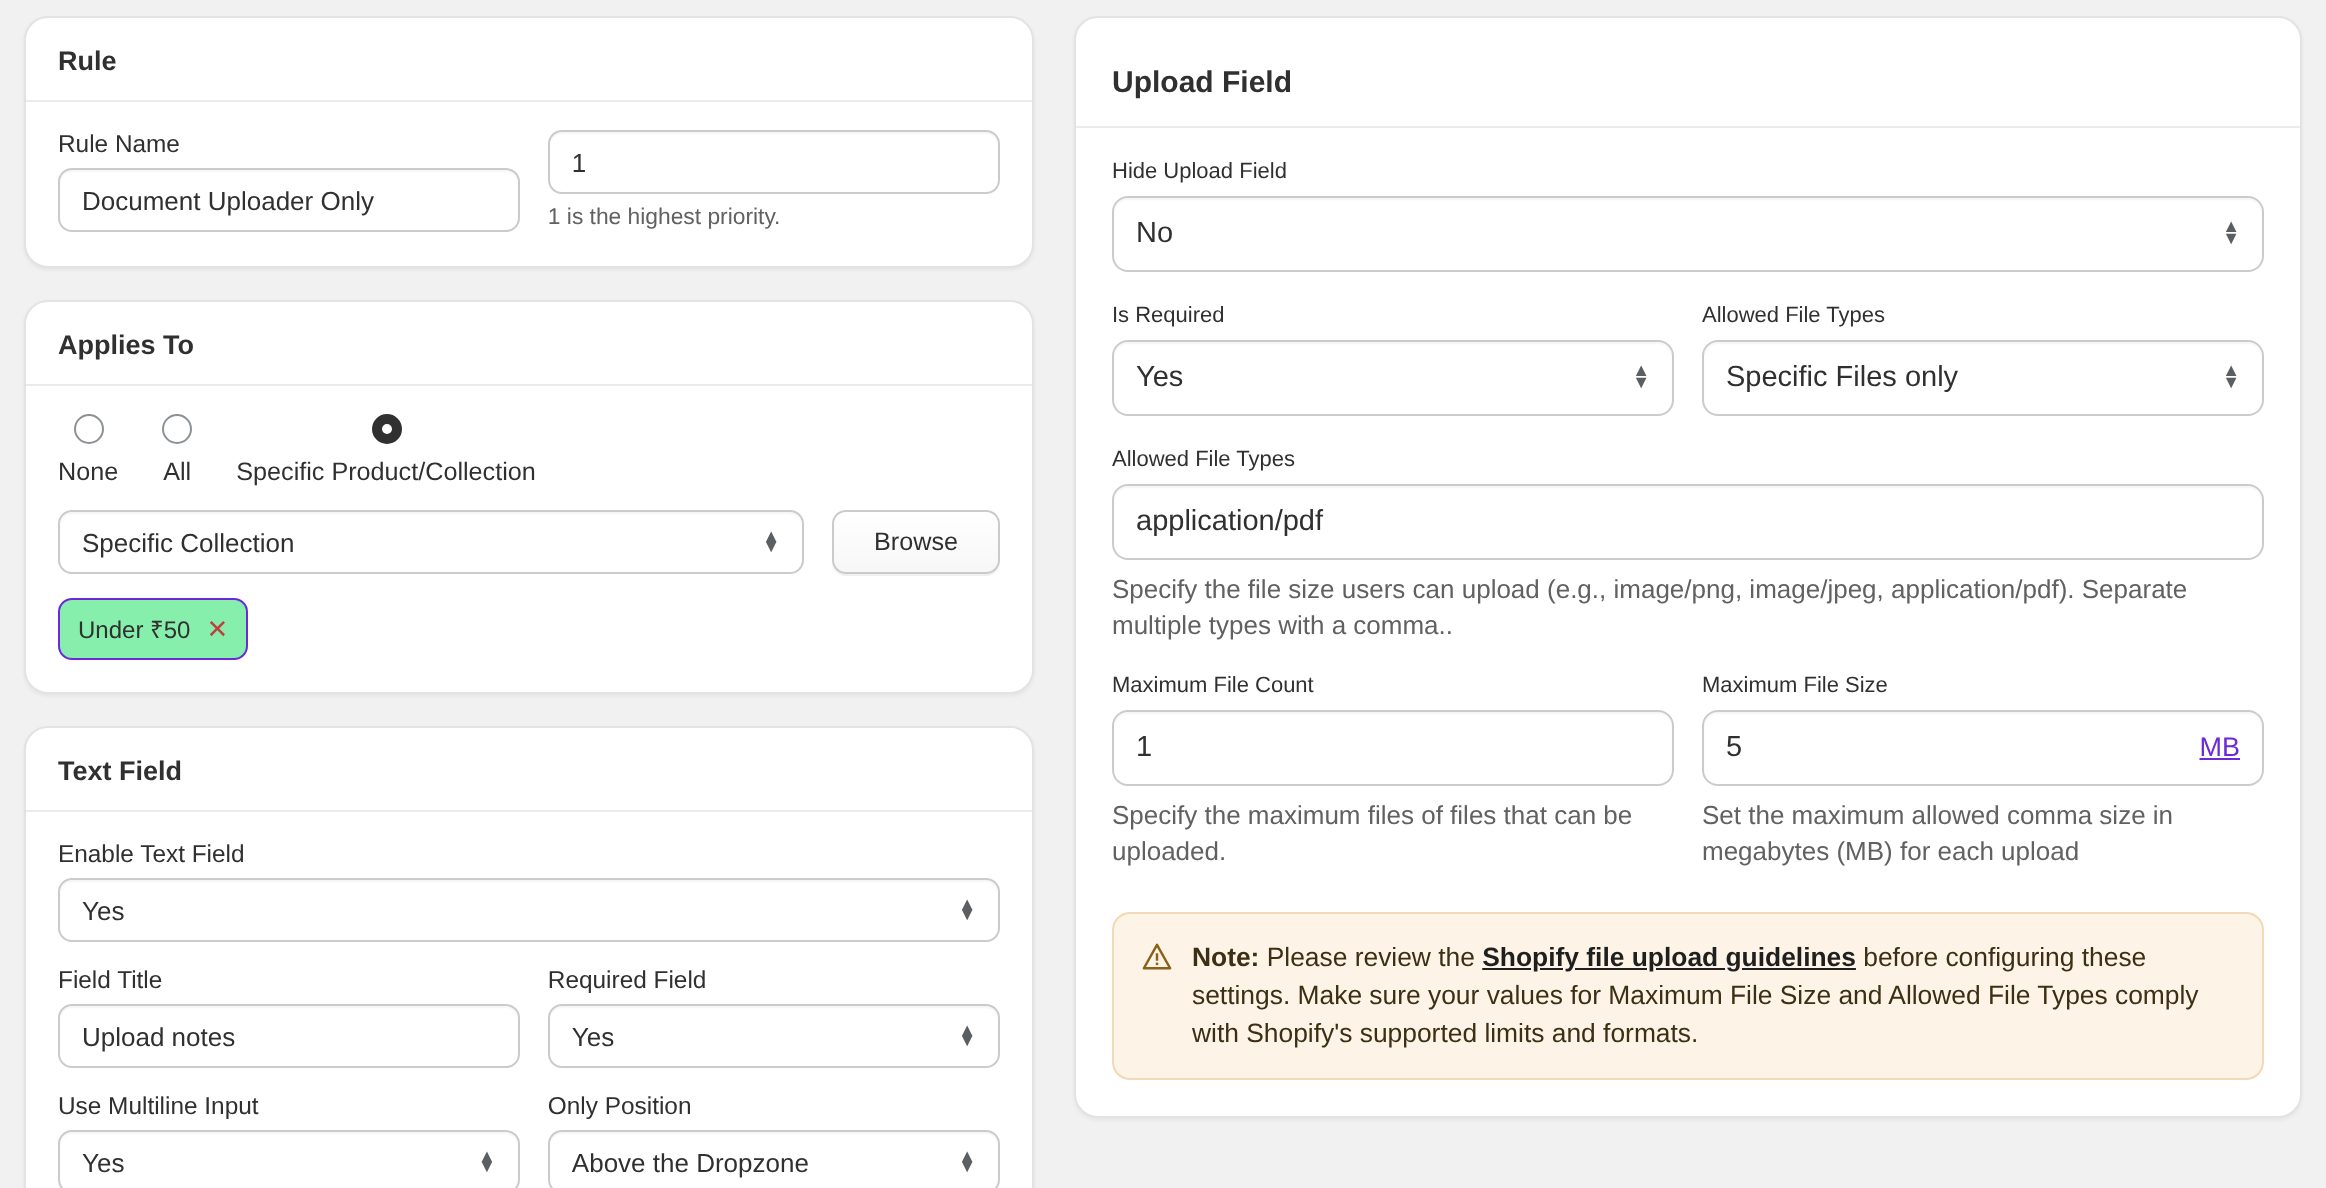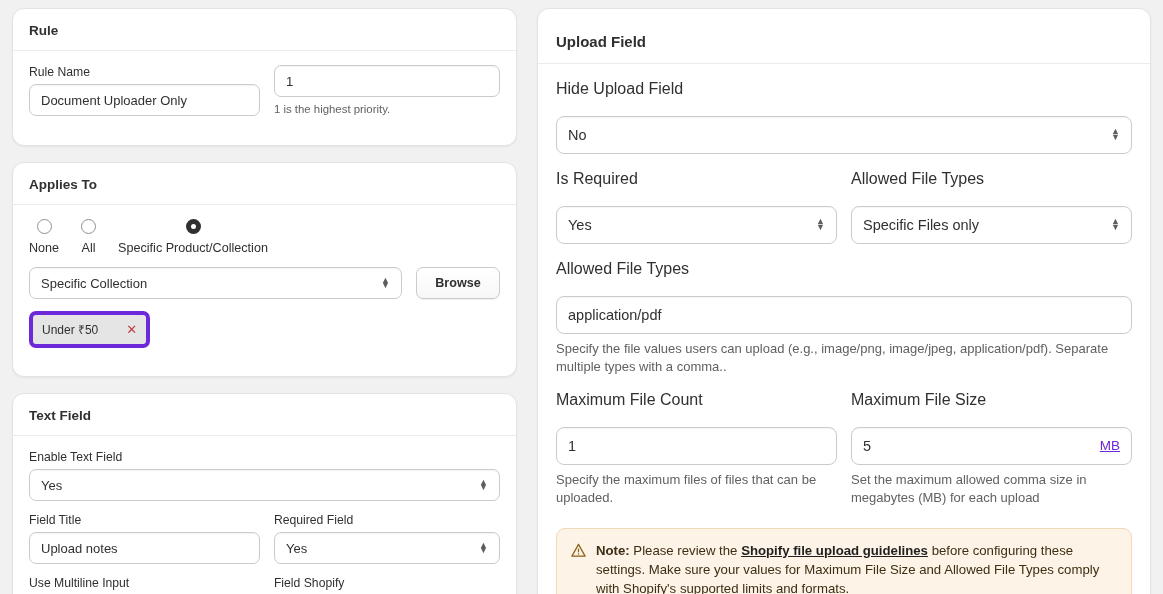--- a/index.html
+++ b/index.html
@@ -27,42 +27,42 @@
     border: 1px solid #e3e3e3;
     box-shadow: 0 1px 2px rgba(0,0,0,0.06);
     padding: 0;
   }
   .card-title {
     font-size: 13.5px;
     font-weight: bold;
     padding: 14px 16px 12px 16px;
     border-bottom: 1px solid #ebebeb;
   }
-  .card-body { padding: 14px 16px 28px 16px; }
+  .card-body { padding: 14px 16px 16px 16px; }
 
   .row { display: flex; gap: 14px; }
   .field { display: flex; flex-direction: column; }
   .label {
     font-size: 12.2px;
     color: #303030;
     margin-bottom: 5px;
   }
   .input {
     height: 32px;
     border: 1px solid #c9cccf;
     border-radius: 7px;
     background: #fff;
     font-size: 13px;
     color: #303030;
     padding: 0 11px;
     display: flex;
     align-items: center;
     box-shadow: inset 0 1px 1px rgba(0,0,0,0.04);
   }
-  .input.large { height: 38px; font-size: 14.5px; border-radius: 8px; margin-top: 12px; }
+  .input.large { height: 38px; font-size: 14.5px; border-radius: 8px; }
   .hint {
     font-size: 11.4px;
     color: #616161;
     margin-top: 5px;
     line-height: 1.35;
   }
   .select {
     position: relative;
     justify-content: space-between;
   }
@@ -93,49 +93,49 @@
   }
   .radio.checked .dot { border: 5px solid #303030; }
 
   .browse-btn {
     height: 32px;
     min-width: 84px;
     border: 1px solid #c9cccf;
     border-radius: 7px;
     background: linear-gradient(180deg,#ffffff,#f7f7f7);
     font-size: 12.6px;
-    font-weight: bold;
+    font-weight: normal;
     color: #303030;
     display: flex; align-items: center; justify-content: center;
     padding: 0 14px;
     box-shadow: 0 1px 0 rgba(0,0,0,0.06);
   }
 
   .tag {
     display: inline-flex;
     align-items: center;
-    gap: 28px;
-    border: 4px solid #6d28d9;
+    gap: 8px;
+    border: 1px solid #6d28d9;
     border-radius: 7px;
     padding: 6px 9px;
     font-size: 12px;
-    background: #e5e5e5;
+    background: #86efac;
     margin-top: 12px;
   }
   .tag .x { color: #bf4040; font-size: 13px; line-height: 1; }
 
   
   .panel-title {
     font-size: 15px;
     font-weight: bold;
     padding: 24px 18px 13px 18px;
     border-bottom: 1px solid #ebebeb;
   }
   .panel-body { padding: 16px 18px 18px 18px; }
-  .label-lg { font-size: 16px; margin-bottom: 6px; color: #303030; }
+  .label-lg { font-size: 11px; margin-bottom: 6px; color: #303030; }
   .hint-lg { font-size: 13px; color: #616161; margin-top: 6px; line-height: 1.42; }
   .mt16 { margin-top: 16px; }
   .mt14 { margin-top: 14px; }
 
   .note {
     margin-top: 20px;
     background: #fdf3e6;
     border: 1px solid #f2d9b8;
     border-radius: 9px;
     padding: 12px 14px;
@@ -243,21 +243,21 @@
             <div class="label">Use Multiline Input</div>
             <div class="input select">
               <span>Yes</span>
               <span class="chev">
                   <span>▲</span>
                   <span>▼</span>
                 </span>
             </div>
           </div>
           <div class="field" style="width:233px">
-            <div class="label">Field Shopify</div>
+            <div class="label">Only Position</div>
             <div class="input select">
               <span>Above the Dropzone</span>
               <span class="chev">
                   <span>▲</span>
                   <span>▼</span>
                 </span>
             </div>
           </div>
         </div>
       </div>
@@ -299,21 +299,21 @@
                   <span>▲</span>
                   <span>▼</span>
                 </span>
             </div>
           </div>
         </div>
 
         <div class="field mt16">
           <div class="label-lg">Allowed File Types</div>
           <div class="input large">application/pdf</div>
-          <div class="hint-lg">Specify the file values users can upload (e.g., image/png, image/jpeg, application/pdf). Separate multiple types with a comma..</div>
+          <div class="hint-lg">Specify the file size users can upload (e.g., image/png, image/jpeg, application/pdf). Separate multiple types with a comma..</div>
         </div>
 
         <div class="row mt14">
           <div class="field grow">
             <div class="label-lg">Maximum File Count</div>
             <div class="input large">1</div>
             <div class="hint-lg">Specify the maximum files of files that can be uploaded.</div>
           </div>
           <div class="field grow">
             <div class="label-lg">Maximum File Size</div>

